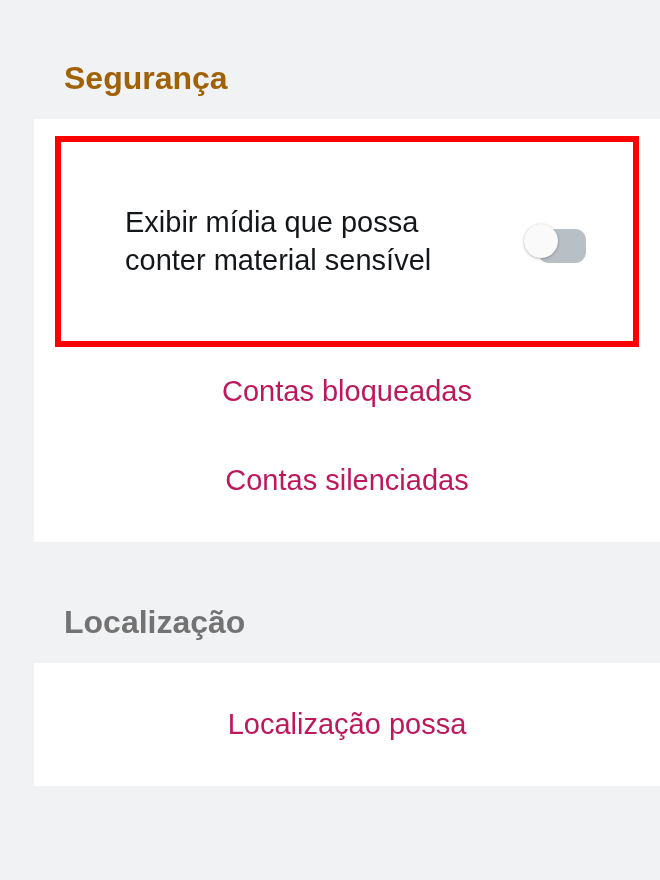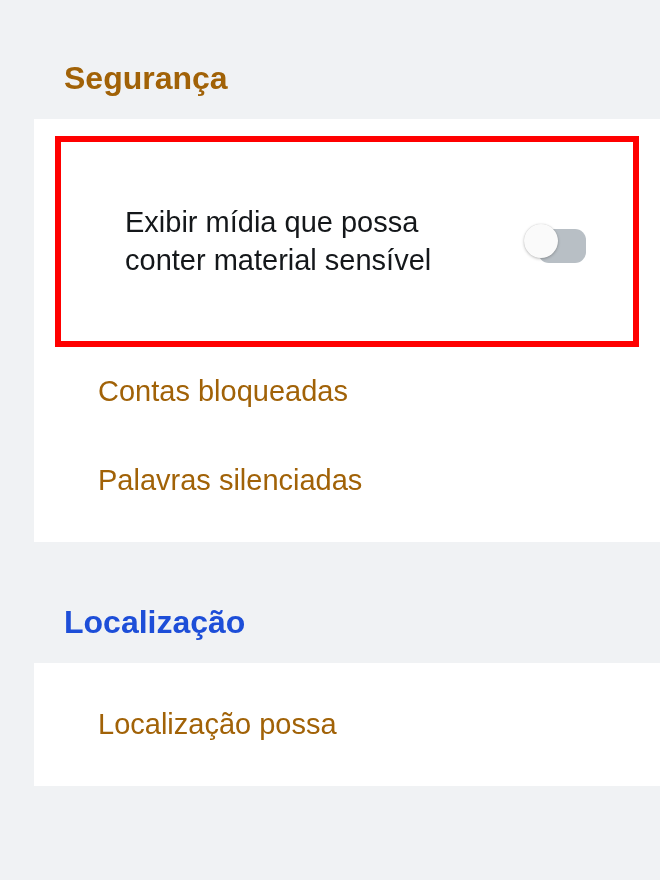--- a/index.html
+++ b/index.html
@@ -65,30 +65,31 @@
       width: 32px;
       height: 32px;
       left: 0;
       top: -1px;
       background: #fafafa;
       border-radius: 50%;
       box-shadow: 0 1px 3px rgba(0,0,0,0.25), 0 0 1px rgba(0,0,0,0.15);
     }
     .link-row {
       padding: 28px 30px;
-      color: #a16207;
+      color: #be185d;
       font-size: 29px;
       font-weight: 400;
+      text-align: center;
     }
     .gap-top {
       margin-top: 18px;
     }
     .localization-header {
       padding: 28px 30px 22px 30px;
-      color: #1d4ed8;
+      color: #737373;
       font-size: 32px;
       font-weight: 700;
     }
     .section-gap {
       height: 10px;
       background: #f0f2f4;
     }
   </style>
 </head>
 <body>
@@ -105,24 +106,24 @@
         <div class="toggle-thumb"></div>
       </div>
     </div>
   </div>
 
 
   <div class="link-row">
     <span>Contas bloqueadas</span>
   </div>
 
+  <div class="link-row">
+    <span>Contas silenciadas</span>
+  </div>
 
-  <div class="link-row">
-    <span>Palavras silenciadas</span>
-  </div>
 
 </div>
 
 <div class="section-gap"></div>
 
 <div class="localization-header">Localização</div>
 
 <div class="settings-group">
   <div class="link-row">
     <span>Localização possa</span>

